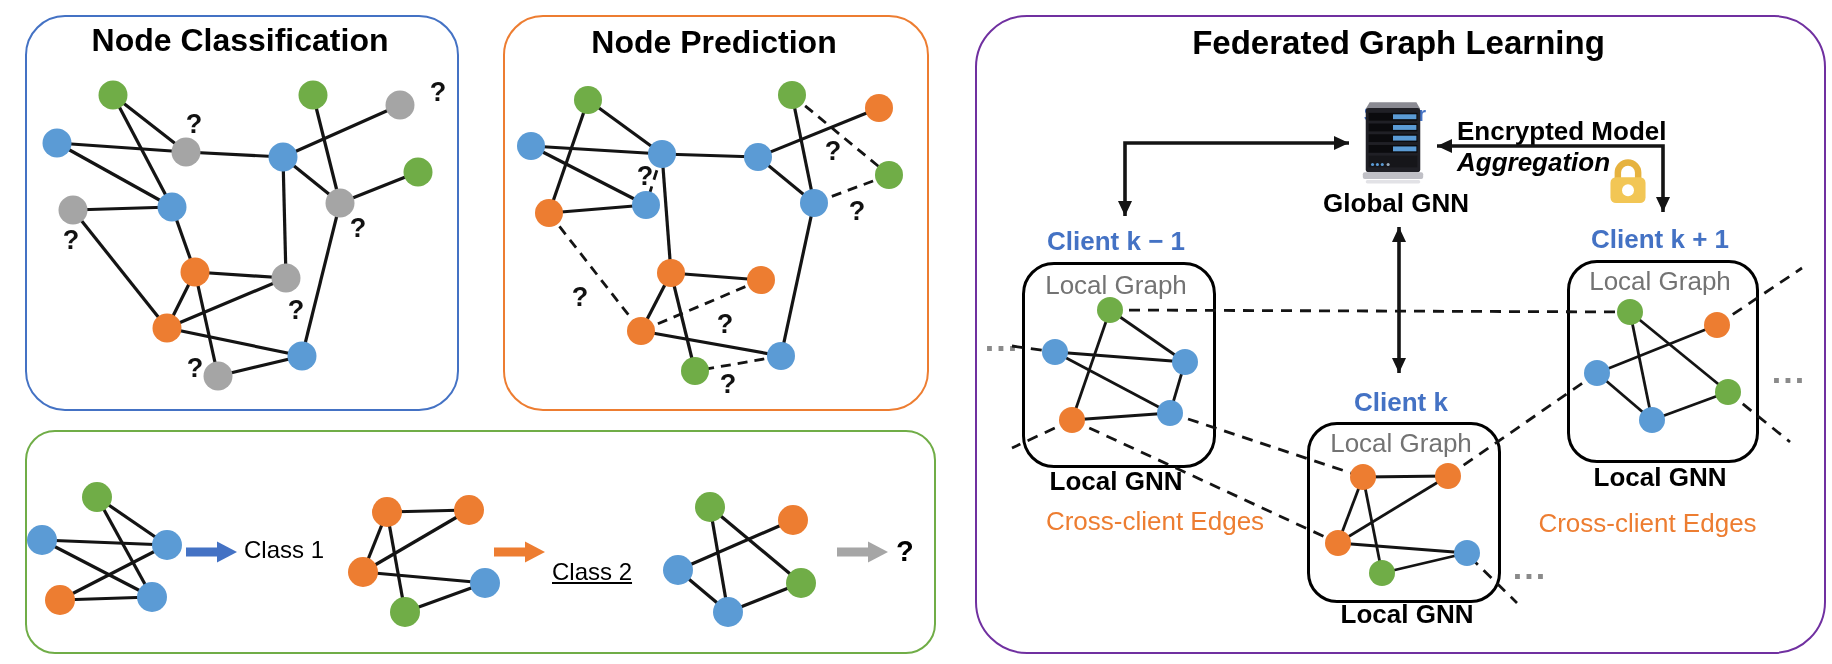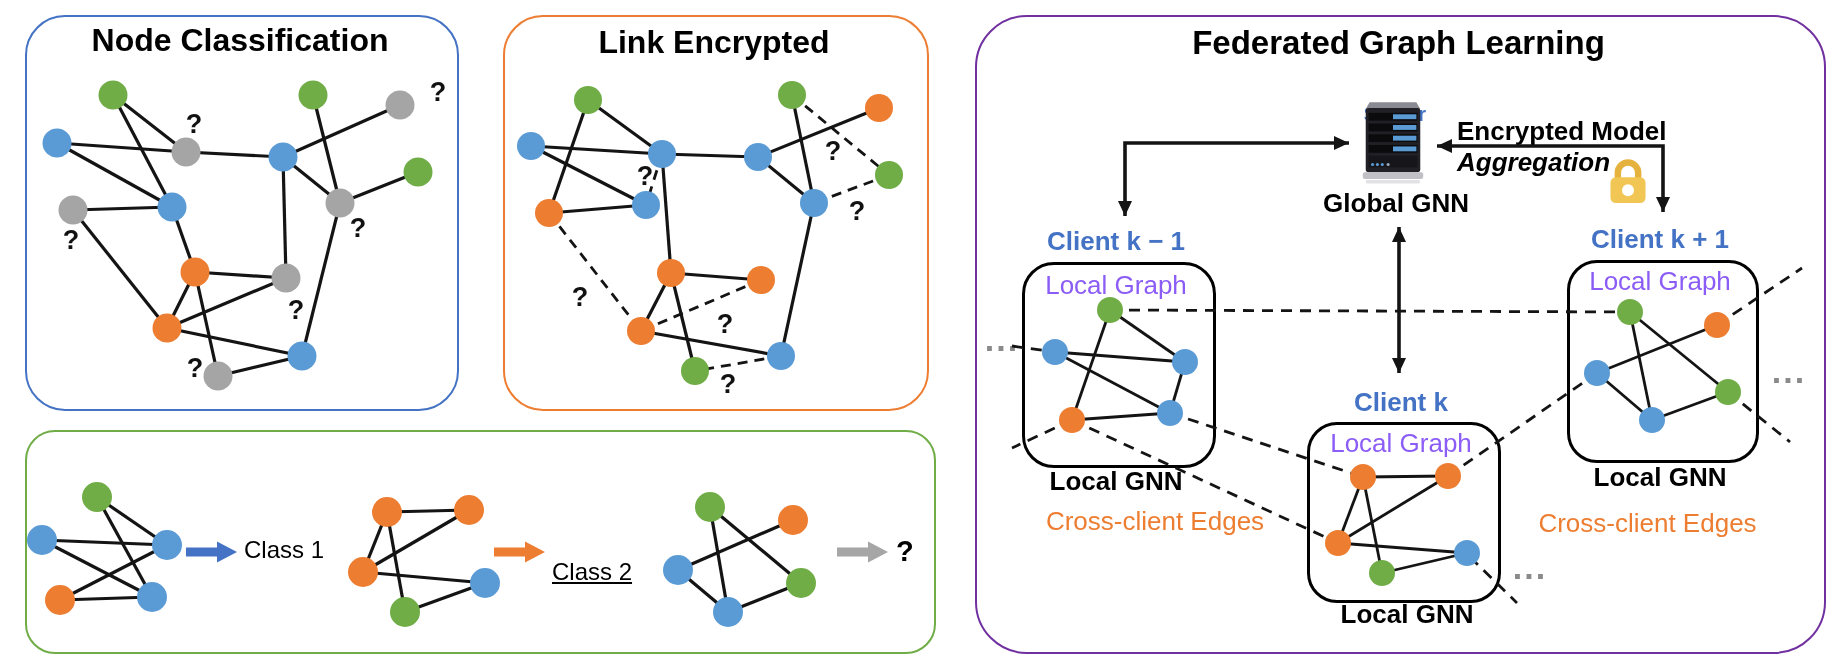--- a/index.html
+++ b/index.html
@@ -10,41 +10,41 @@
   .panel-orange{border:2.5px solid #ED7D31;border-radius:40px;}
   .panel-green {border:2.5px solid #70AD47;border-radius:30px;}
   .panel-purple{border:2.5px solid #7030A0;border-radius:52px;}
   .label{position:absolute;white-space:nowrap;line-height:1.05;}
   .center{text-align:center;}
   .t-title{font-size:32px;font-weight:bold;color:#000;}
   .t-fedtitle{font-size:33px;font-weight:bold;color:#000;}
   .t-blue{font-size:20px;font-weight:bold;color:#4472C4;margin-top:32px;}
   .t-clientlabel{font-size:26px;font-weight:bold;color:#4472C4;}
   .t-black-b{font-size:26px;font-weight:bold;color:#000;}
-  .t-gray{font-size:26px;color:#8b5cf6;}
+  .t-gray{font-size:26px;color:#737373;}
   .t-orange{font-size:26px;color:#ED7D31;}
   .t-class{font-size:24px;color:#000;}
   .t-q{font-size:29px;font-weight:600;color:#000;}
   .t-dots{font-size:34px;font-weight:bold;color:#8a8a8a;letter-spacing:2px;}
   .client-box{position:absolute;border:3.2px solid #000;border-radius:32px;background:transparent;}
   #scene{position:absolute;left:0;top:0;pointer-events:none;}
   .icon{position:absolute;}
 </style>
 </head>
 <body>
 
 <div class="stage">
 
   <div class="panel panel-blue" style="left:25px;top:15px;width:430px;height:392px;"></div>
   <div class="panel panel-orange" style="left:503px;top:15px;width:422px;height:392px;"></div>
   <div class="panel panel-green" style="left:25px;top:430px;width:907px;height:220px;"></div>
   <div class="panel panel-purple" style="left:975px;top:15px;width:847px;height:635px;"></div>
 
   <div class="label t-title center" style="left:25px;top:24px;width:430px;">Node Classification</div>
-  <div class="label t-title center" style="left:503px;top:26px;width:422px;">Link Encrypted</div>
+  <div class="label t-title center" style="left:503px;top:26px;width:422px;">Node Prediction</div>
   <div class="label t-fedtitle center" style="left:975px;top:26px;width:847px;">Federated Graph Learning</div>
 
   <div class="label t-class" style="left:244px;top:537px;">Class 1</div>
   <div class="label t-class" style="left:552px;top:559px;text-decoration:underline;">Class 2</div>
   <div class="label t-q" style="left:896px;top:536px;">?</div>
 
   <div class="label t-blue center" style="left:1330px;top:72px;width:130px;">Server</div>
 
   <div class="icon" style="left:1356px;top:100px;">
     <svg width="74" height="88" viewBox="0 0 76 90">

